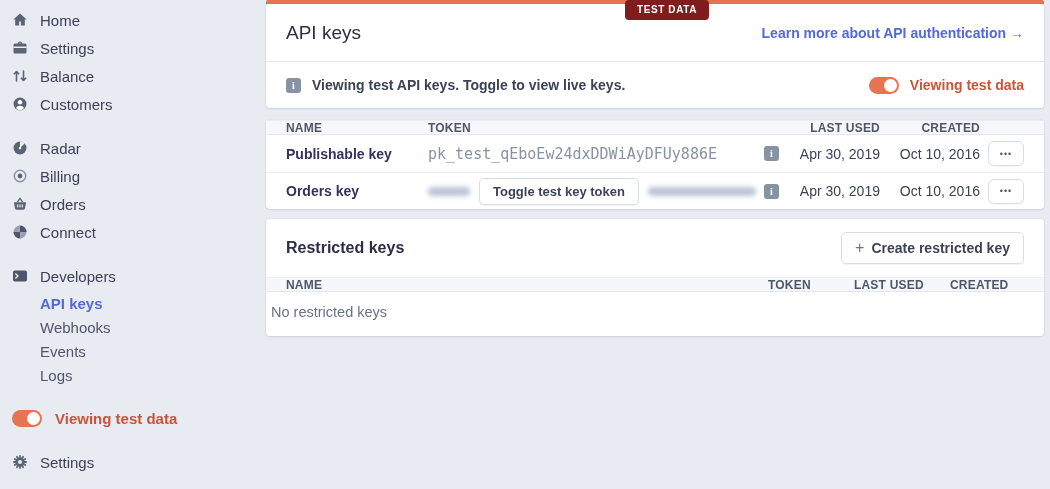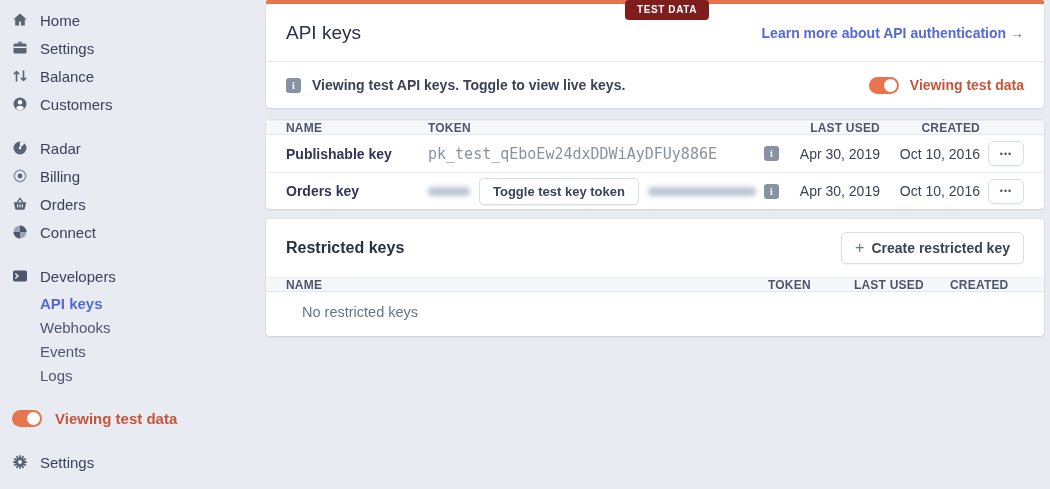--- a/index.html
+++ b/index.html
@@ -129,21 +129,21 @@
   }
 
   .create-btn {
     display: inline-flex; align-items: center; gap: 7px;
     background: #fff; border: 1px solid #d8dee8; border-radius: 5px;
     padding: 7px 13px; font-size: 14px; font-weight: 700; color: #3c4257;
     font-family: "Liberation Sans", sans-serif;
     cursor: pointer; box-shadow: 0 1px 1px rgba(0,0,0,.05);
   }
   .create-btn .plus { color: #6b7590; font-weight: 400; font-size: 16px; line-height: 1; }
-  .empty-row { padding: 12px 36px 16px; color: #697386; font-size: 14.5px; }
+  .empty-row { padding: 12px 5px 16px; color: #697386; font-size: 14.5px; }
 </style>
 </head>
 <body>
 
 <aside class="sidebar">
   <nav class="nav-group">
     <a class="nav-item">
       <span class="nav-icon">
           <svg viewBox="0 0 16 16">
             <path fill="#5a6474" d="M8 1.6L1.3 7.4h1.9v6h3.9V9.6h1.8v3.8h3.9v-6h1.9z"></path>

